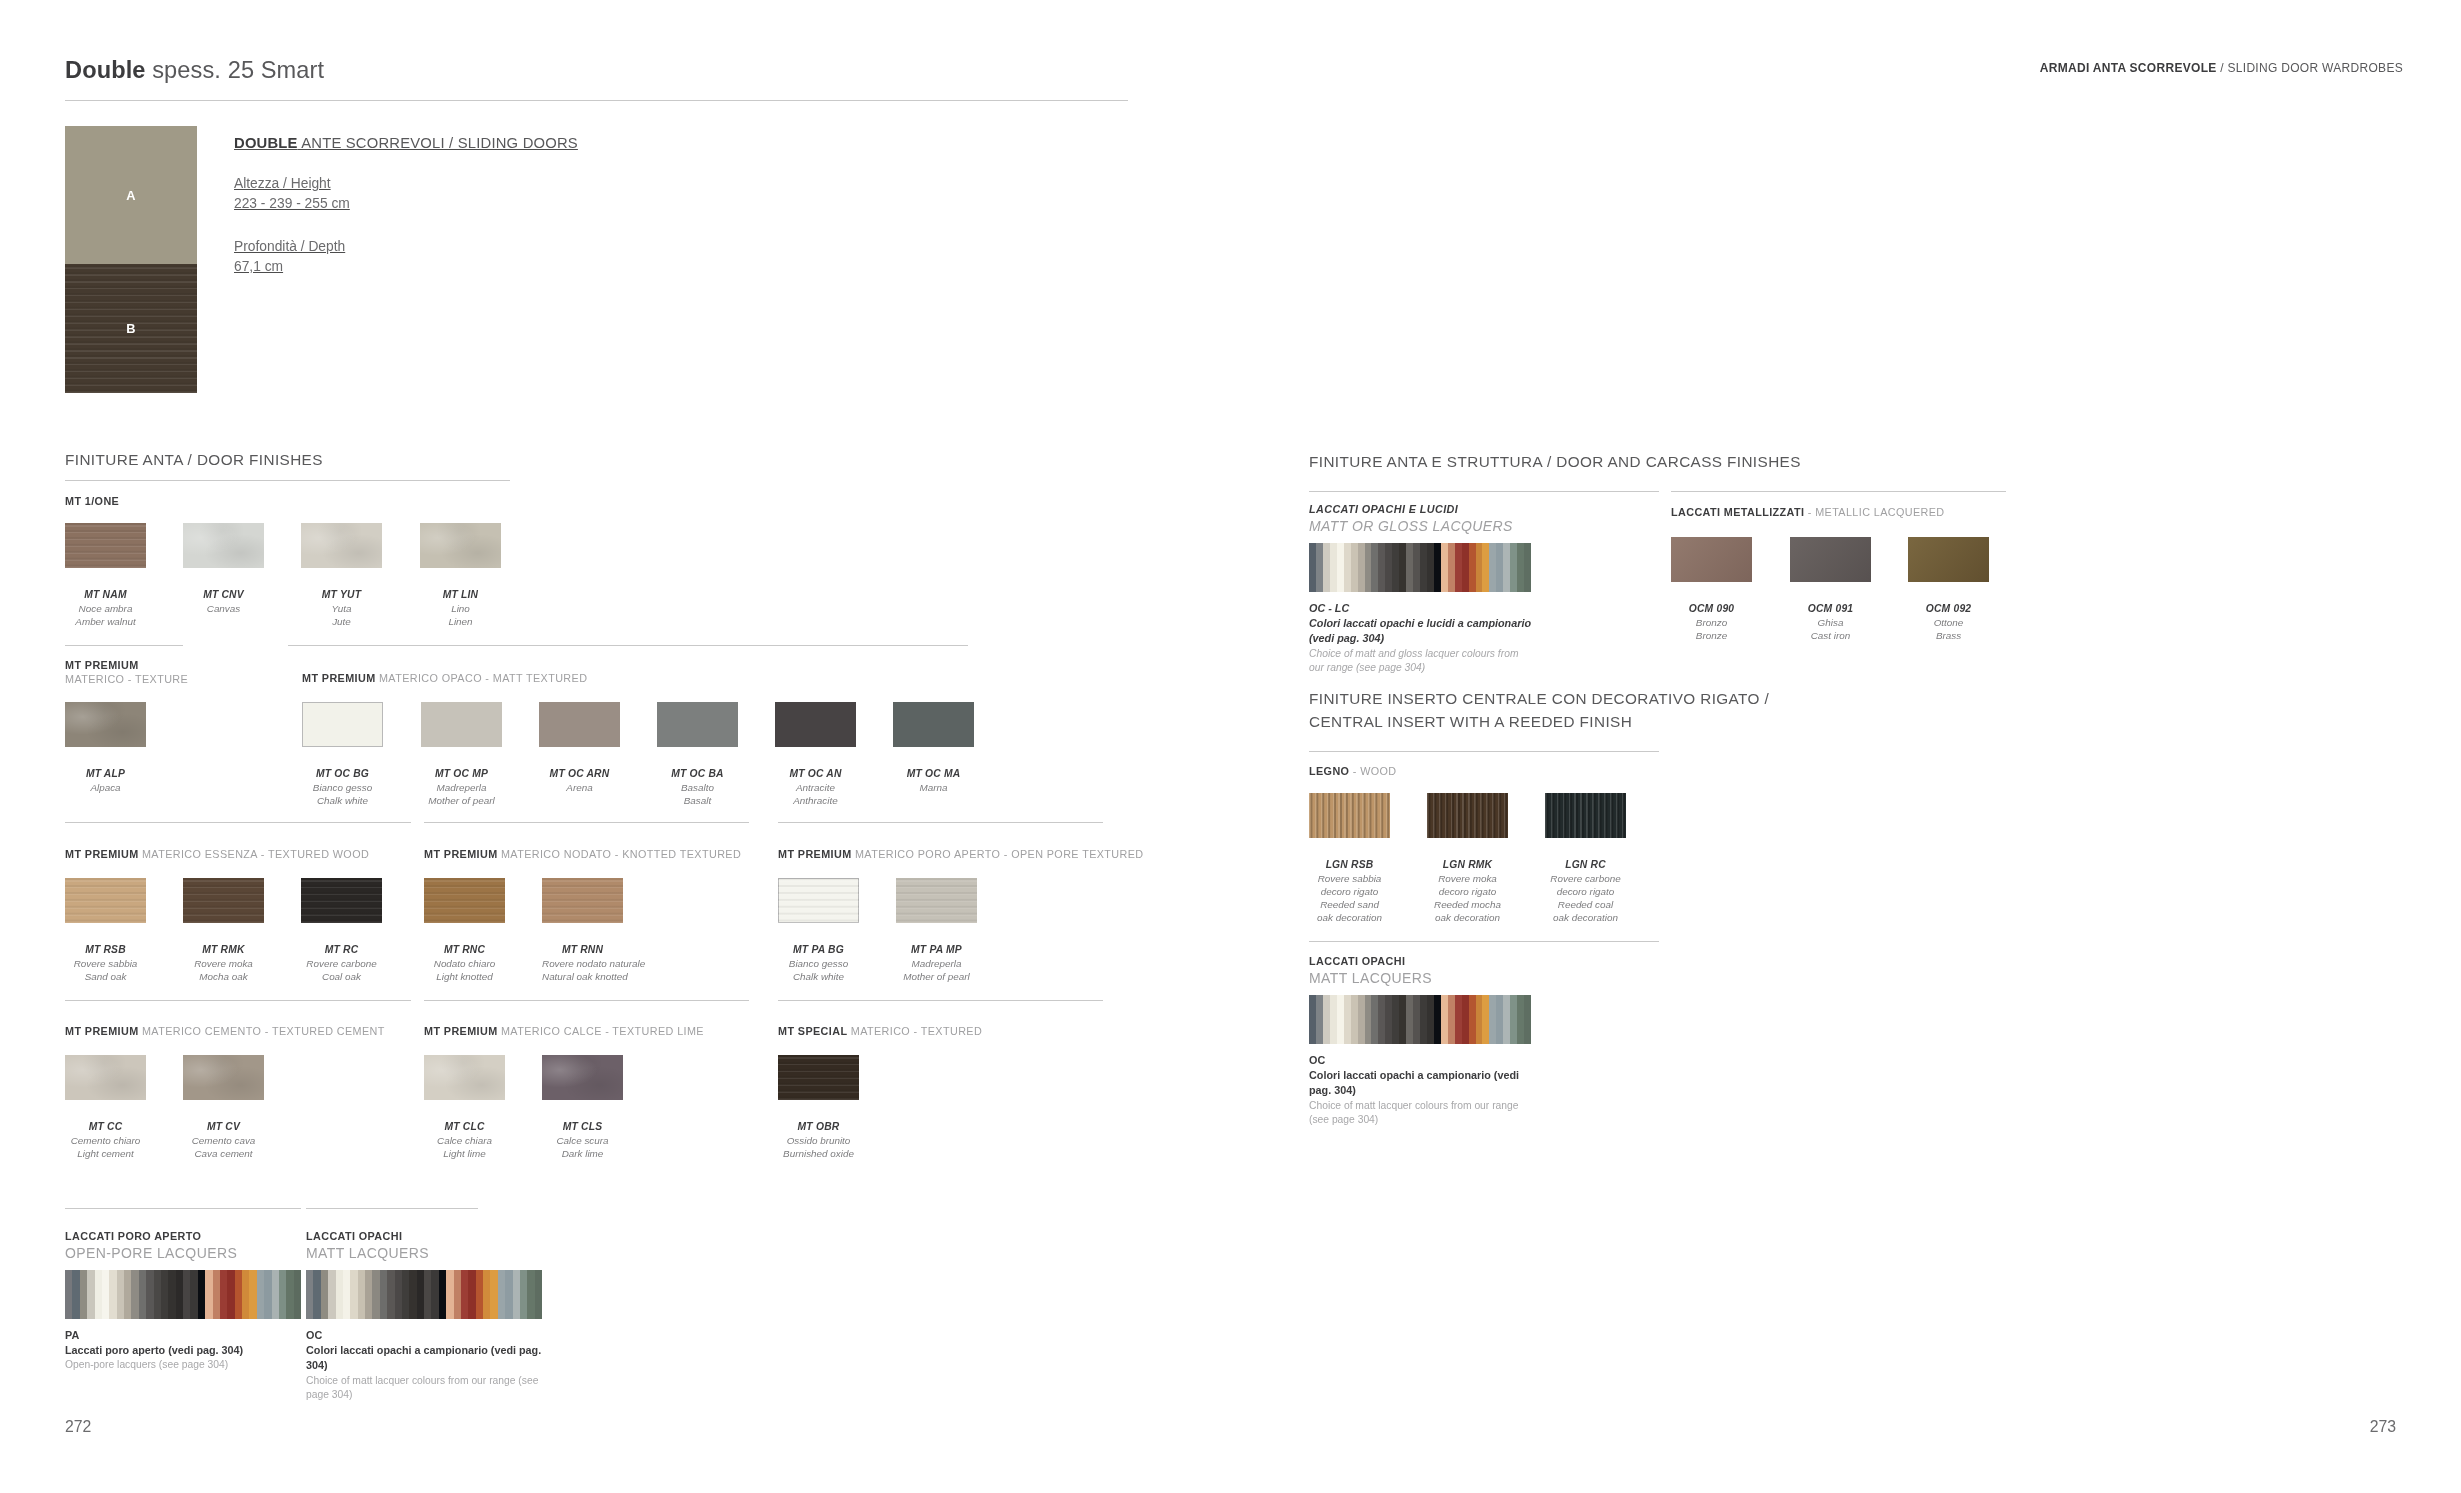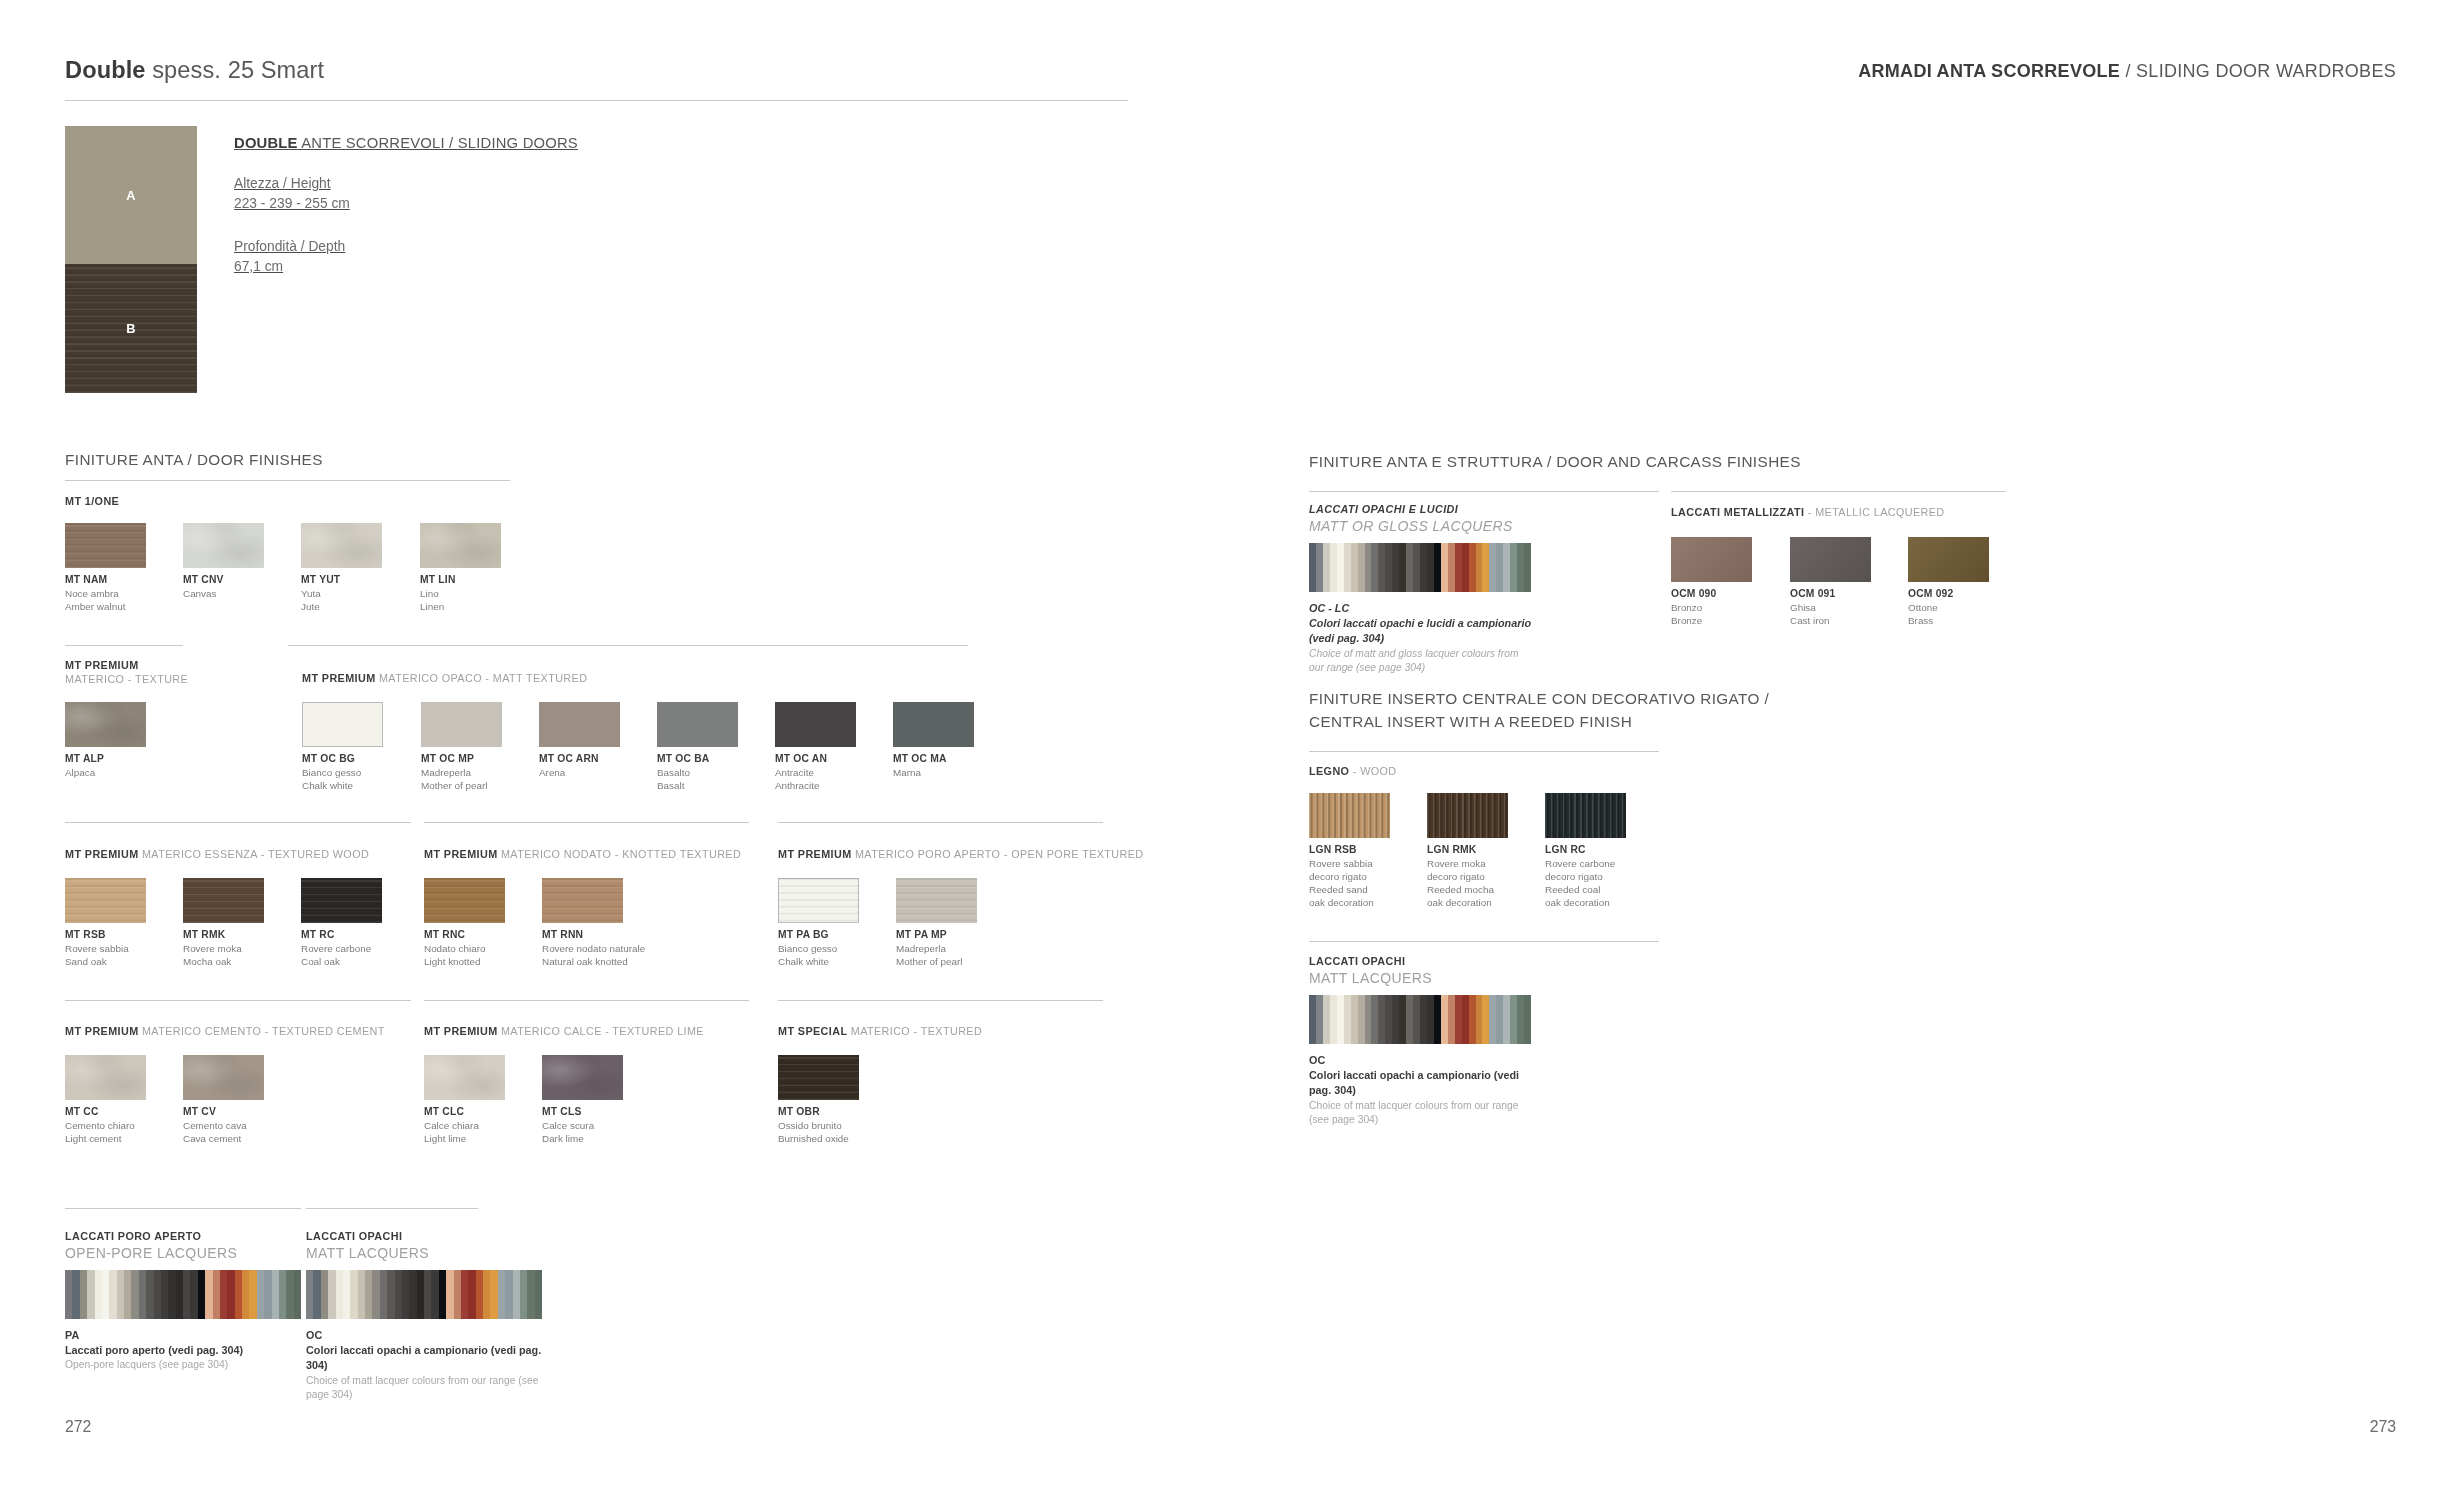--- a/index.html
+++ b/index.html
@@ -17,22 +17,22 @@
 
   
   .page-head { position: absolute; }
   .ph-left  { left: 65px;  top: 57px; width: 1116px; }
   .title { font-size: 23.6px; font-weight: 400; color: #58585a; letter-spacing: 0.1px; white-space: nowrap; }
   .title b { font-weight: 700; color: #3c3c3e; }
   .rule-title { margin-top: 15.8px; border-top: 1px solid #c9c9c9; }
   .ph-left .rule-title { width: 1063px; }
 
   .running-head {
-    position: absolute; right: 65px; top: 61px;
-    font-size: 18px; color: #58585a; letter-spacing: 0.3px; white-space: nowrap; margin-left: 36px;
+    position: absolute; right: 58px; top: 61px;
+    font-size: 12px; color: #58585a; letter-spacing: 0.3px; white-space: nowrap; margin-left: 36px;
   }
   .running-head b { font-weight: 700; color: #3c3c3e; }
 
   
   .hero { position: absolute; display: flex; gap: 0; }
   .hero-left  { left: 65px;  top: 126px; }
   .hero-img { width: 132px; height: 267px; position: relative; flex: 0 0 auto; }
   .hero-img .seg { position: absolute; left: 0; width: 100%;
     display: flex; align-items: center; justify-content: center;
     font-size: 12.8px; font-weight: 700; color: #ffffff; letter-spacing: 0.4px; }
@@ -51,21 +51,21 @@
   .grp b { font-weight: 700; color: #3c3c3e; }
   .grp .sub { color: #a0a0a2; }
   .grp-2 { line-height: 1.32; }
   .grp-2 .l1 { font-weight: 700; color: #3c3c3e; font-size: 10.8px; letter-spacing: 0.4px; }
   .grp-2 .l2 { color: #a0a0a2; font-size: 10.8px; letter-spacing: 0.4px; }
 
   
   .sw { position: absolute; width: 81px; }
   .sw .chip { width: 81px; height: 45px; background-size: cover; }
   .sw .chip.bordered { box-shadow: inset 0 0 0 1px #b9b9b9; }
-  .sw .cap { margin-top: 5px; line-height: 1.32; }
+  .sw .cap { margin-top: 20px; text-align: center; line-height: 1.32; font-style: italic; }
   .sw .code { font-size: 10.3px; font-weight: 700; color: #3c3c3e; letter-spacing: 0.2px; white-space: nowrap; }
   .sw .nm  { font-size: 9.9px; color: #7d7d7f; white-space: nowrap; }
 
   
   .grain-h { position: relative; }
   .grain-h::after {
     content: ""; position: absolute; inset: 0;
     background: repeating-linear-gradient(0deg,
       rgba(255,255,255,.085) 0px, rgba(255,255,255,.085) 1px,
       rgba(0,0,0,.055) 2px, rgba(0,0,0,.055) 3px,

